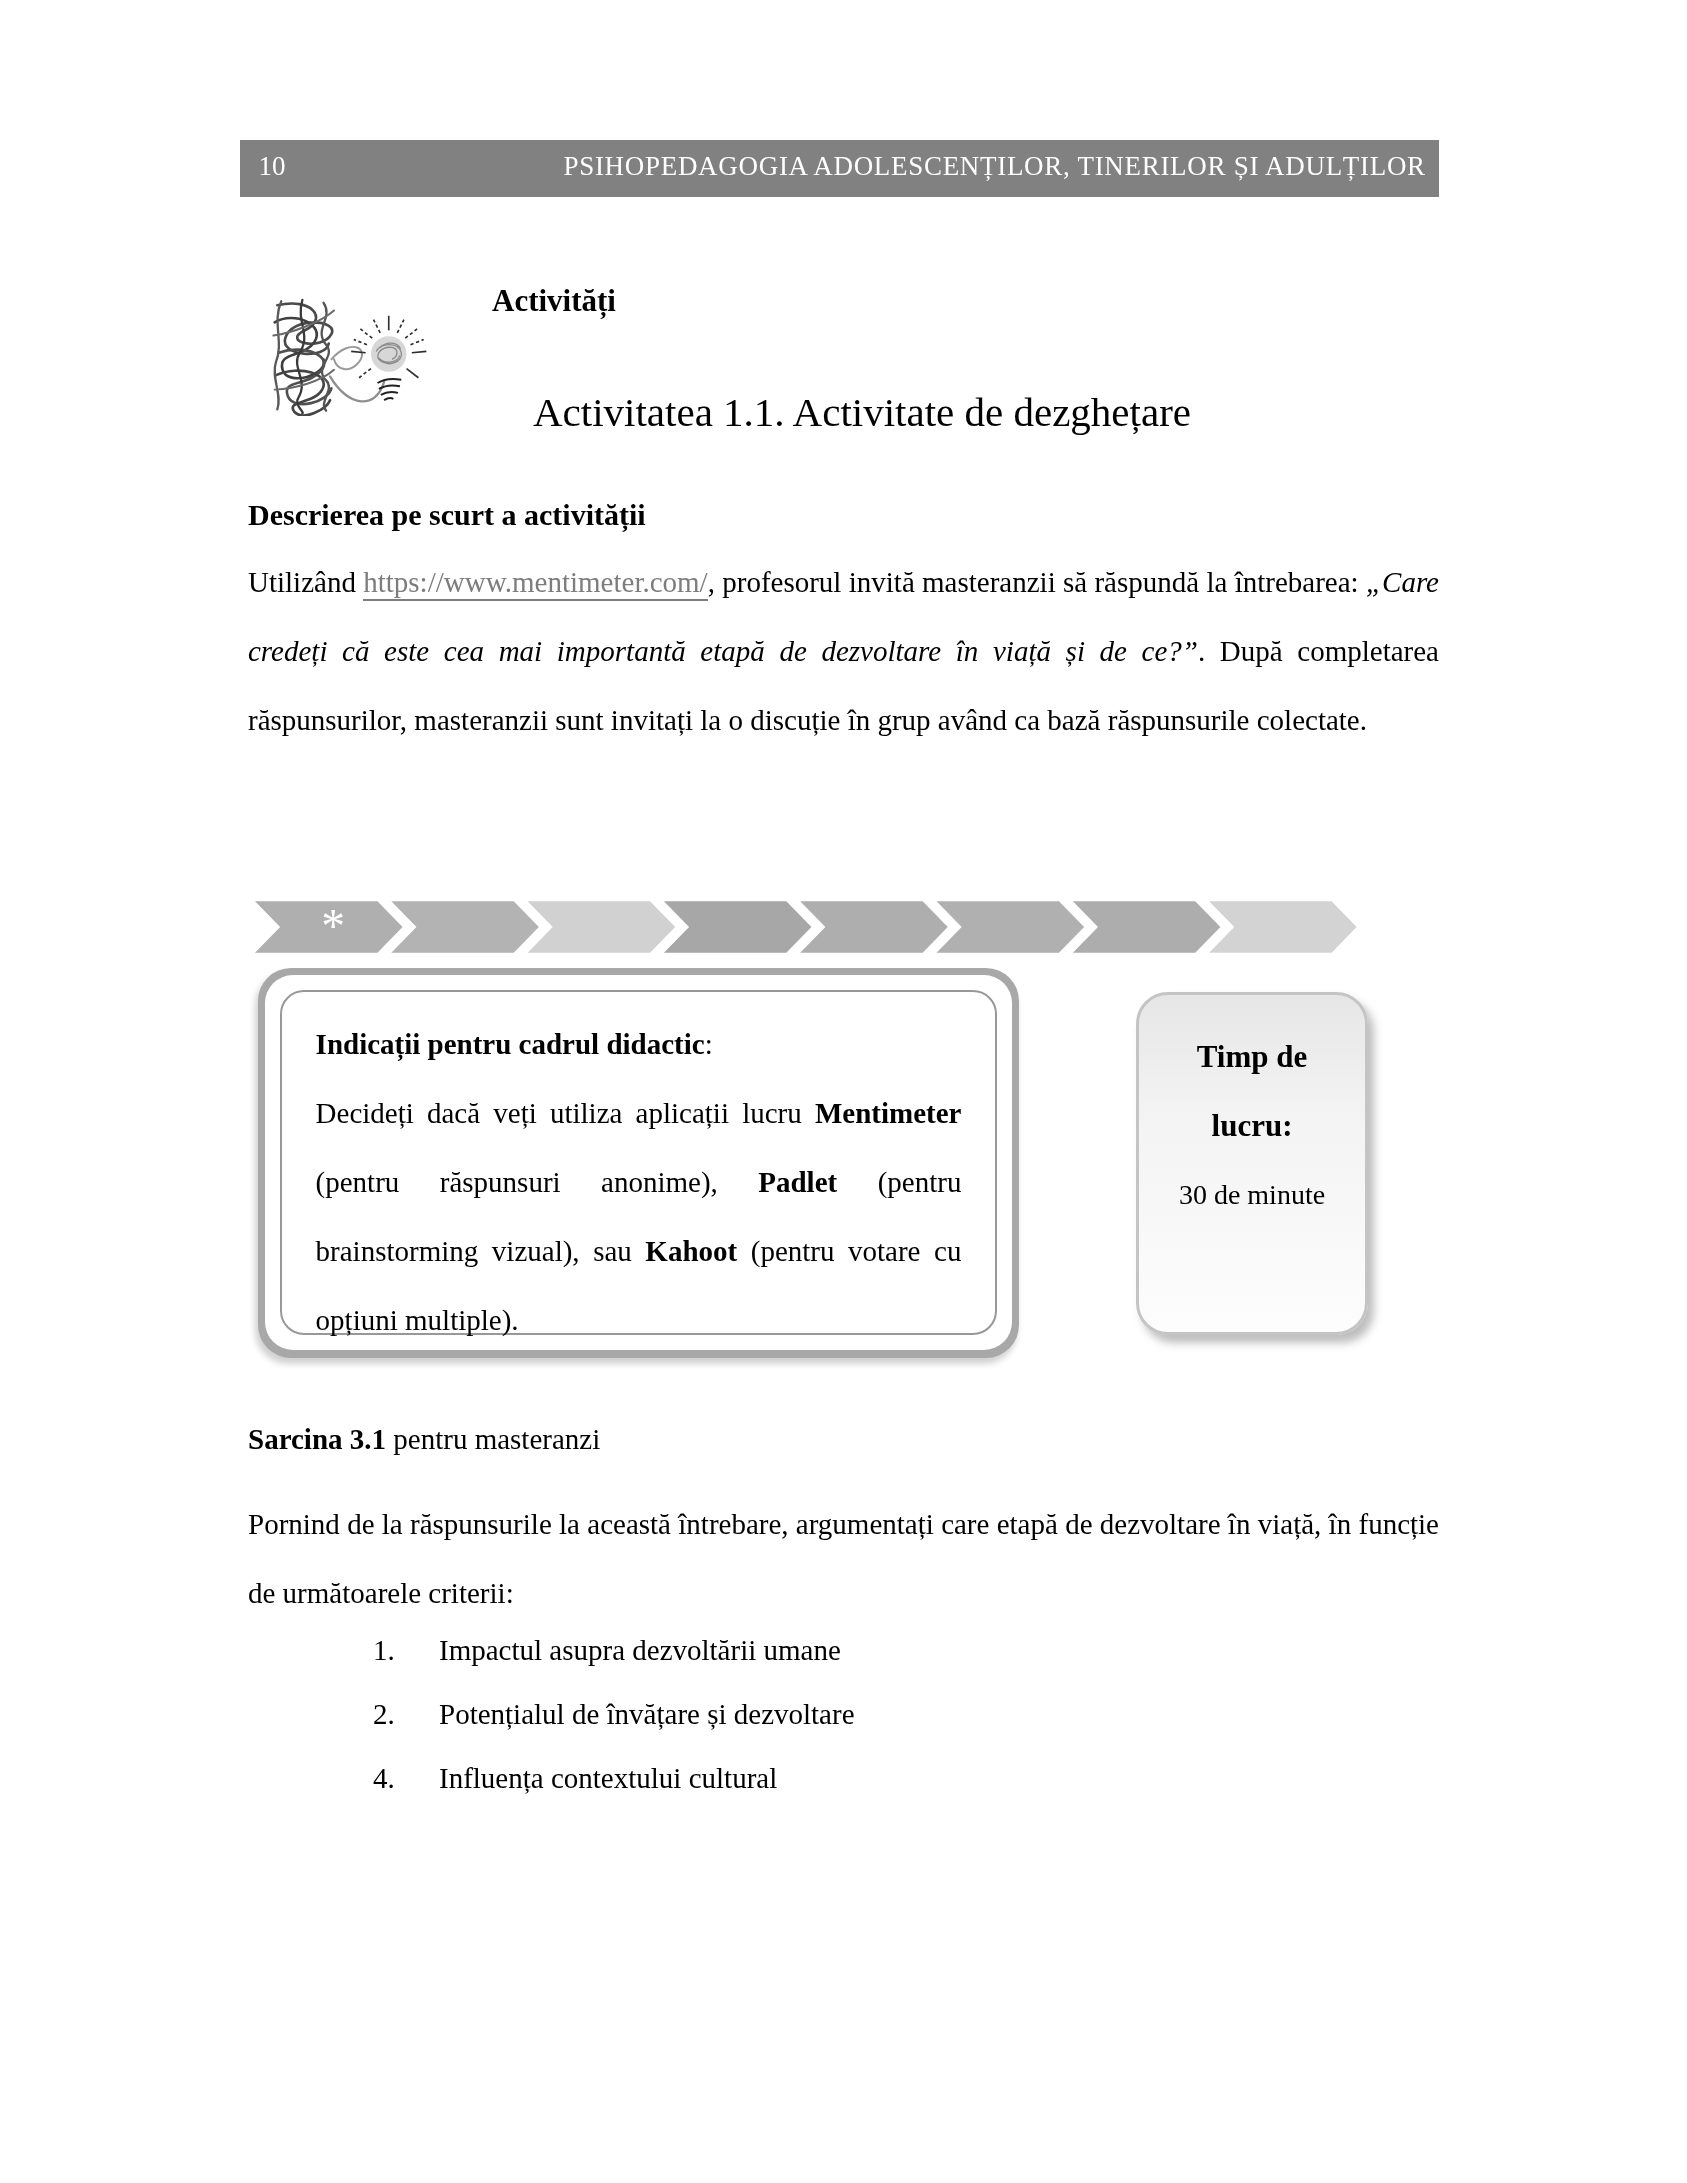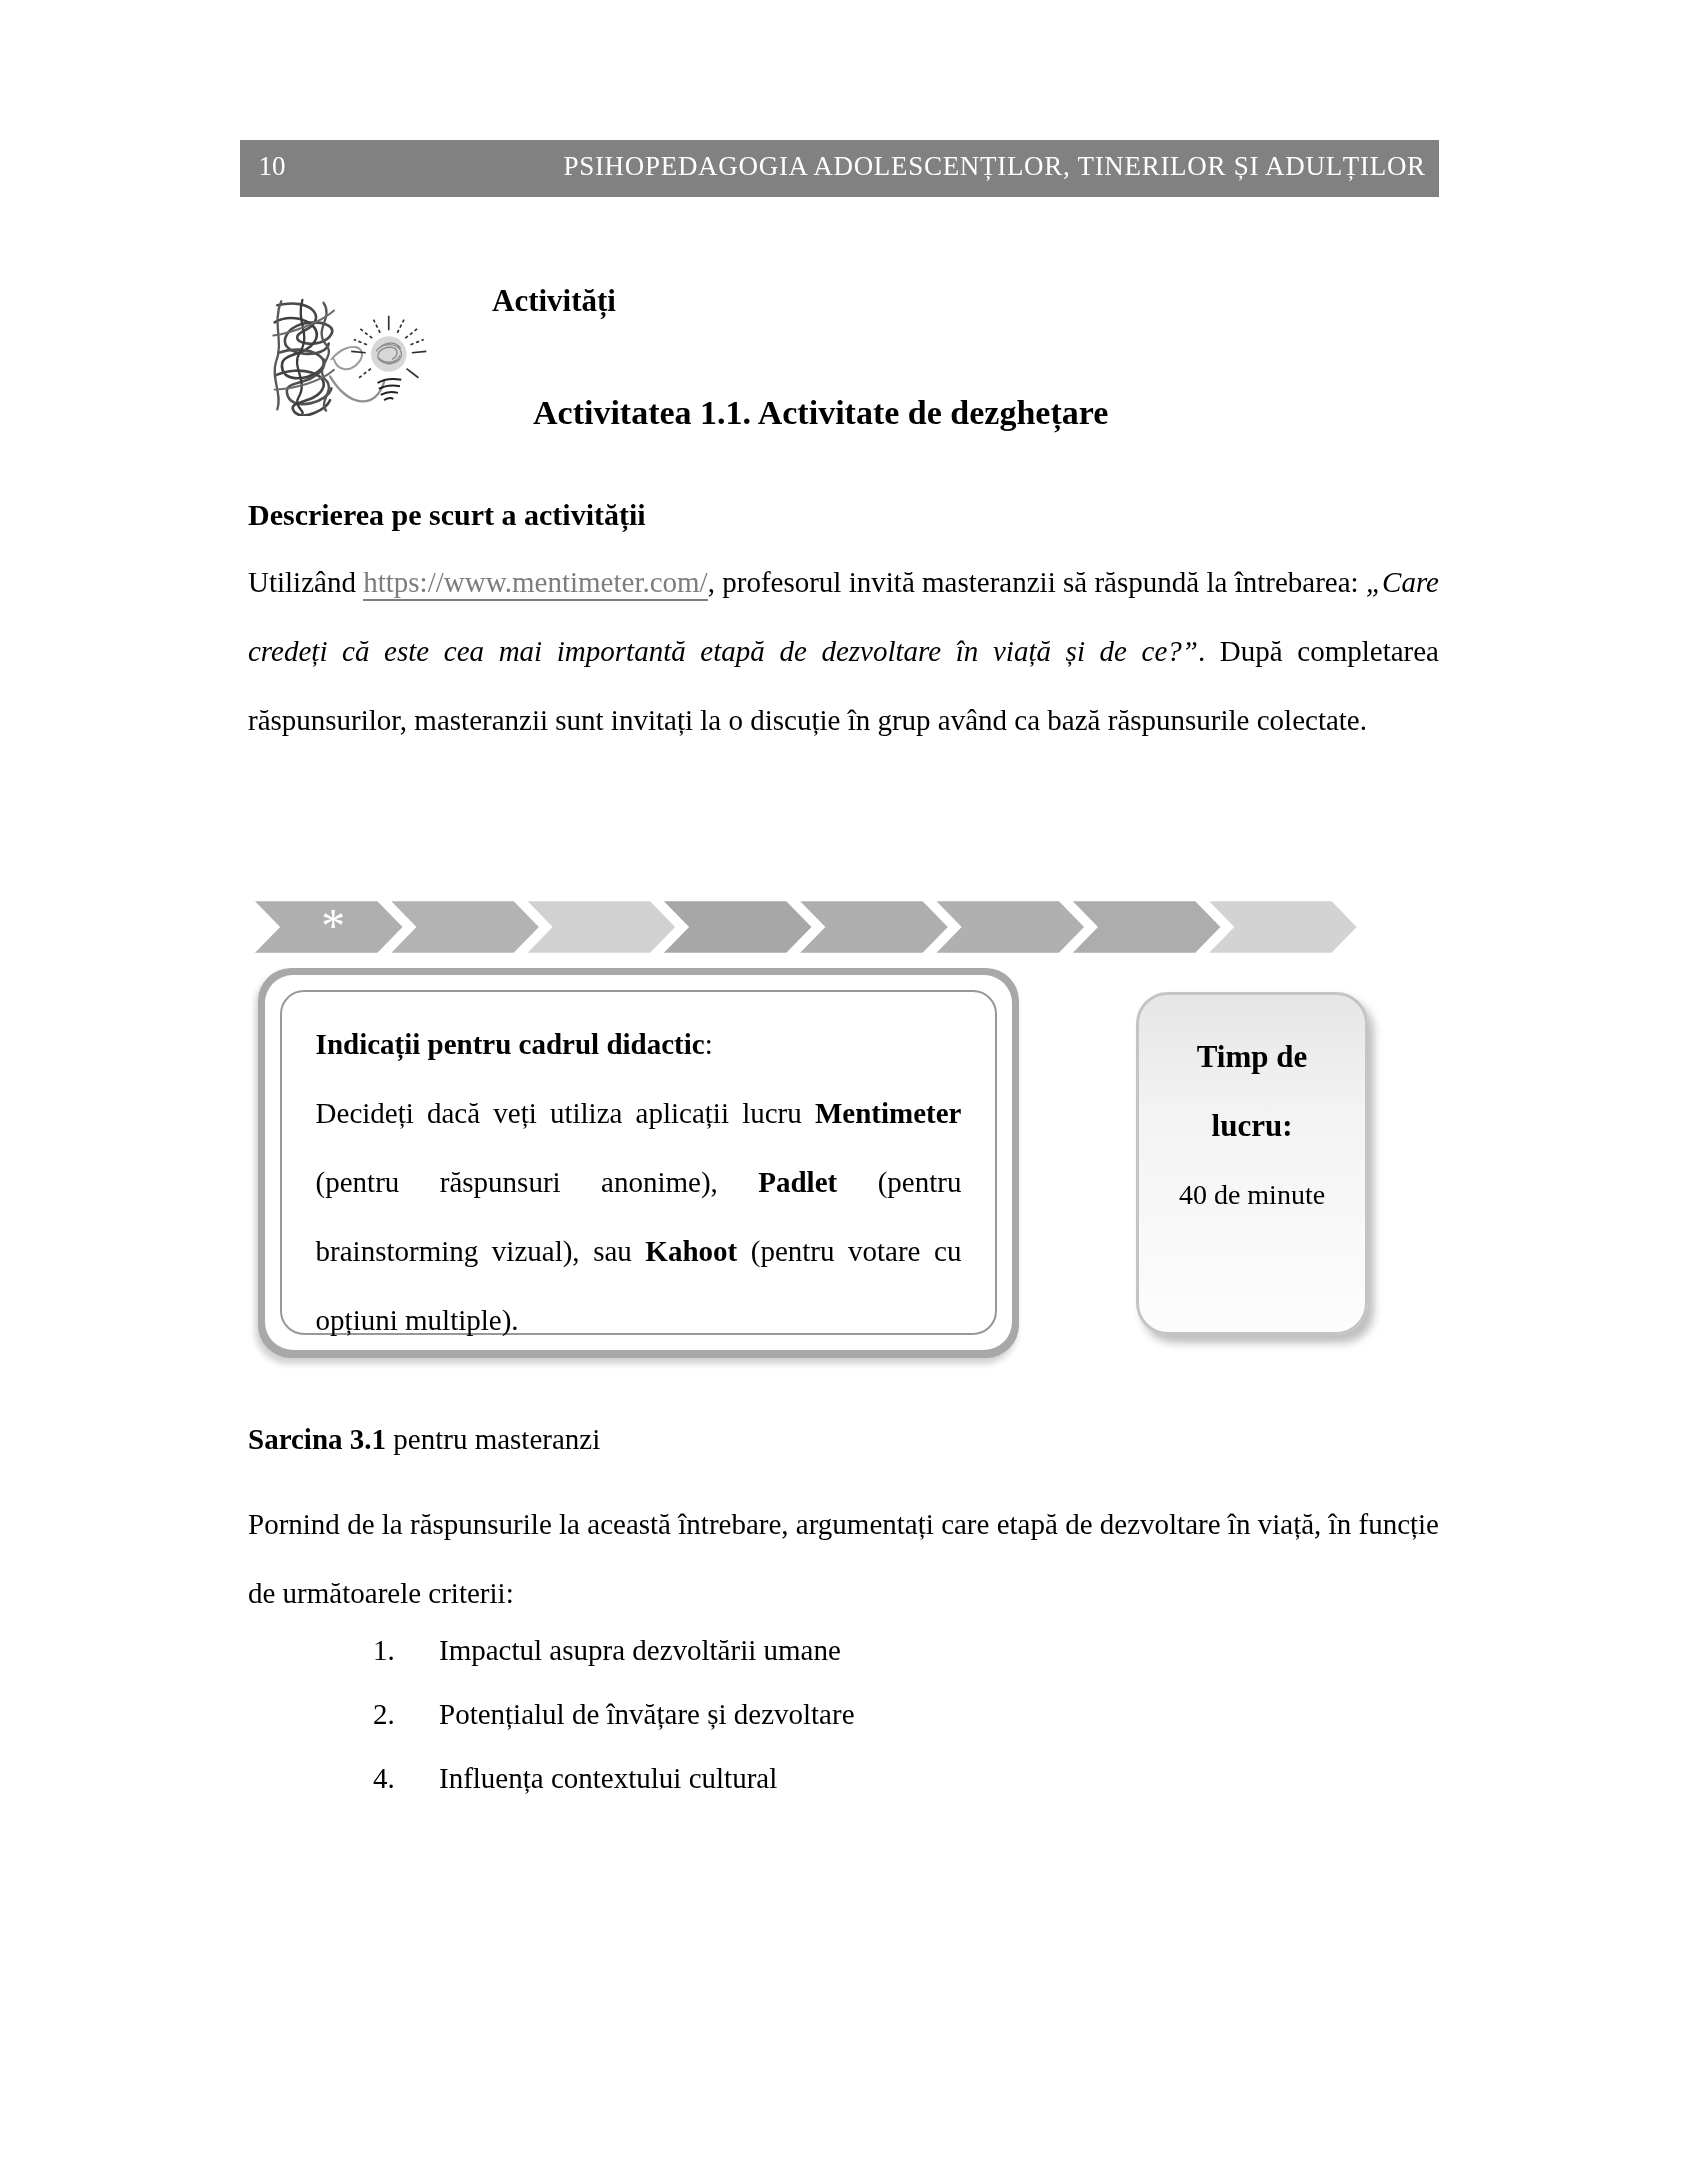--- a/index.html
+++ b/index.html
@@ -20,21 +20,21 @@
   }
   .header-bar .title { letter-spacing:0.7px; }
 
   
   .h-activitati {
     position:absolute; left:492px; top:284px;
     font-size:31px; font-weight:bold; line-height:33px;
   }
   .h-activity-title {
     position:absolute; left:533px; top:396px;
-    font-size:34px; font-weight:bold; line-height:33px;
+    font-size:41px; font-weight:normal; line-height:33px;
   }
   .h-descriere {
     position:absolute; left:248px; top:498px;
     font-size:30px; font-weight:bold; line-height:33px;
   }
 
   
   .tangle-img { position:absolute; left:265px; top:296px; width:171px; height:120px; }
 
   
@@ -171,21 +171,21 @@
 <div class="guidance-outer">
   <div class="guidance-mid">
     <div class="guidance-inner"><span class="g-title">Indicații pentru cadrul didactic</span><span>:</span><br>
       <span>Decideți dacă veți utiliza aplicații lucru </span><b>Mentimeter</b><span> (pentru răspunsuri anonime), </span><b>Padlet</b><span> (pentru brainstorming vizual), sau </span><b>Kahoot</b><span> (pentru votare cu opțiuni multiple).</span>
     </div>
   </div>
 </div>
 
 <div class="time-box">
   <span class="t-title">Timp de lucru:</span>
-  <span class="t-duration">40 de minute</span>
+  <span class="t-duration">30 de minute</span>
 </div>
 
 <div class="task-heading"><b>Sarcina 3.1</b><span> pentru masteranzi</span></div>
 
 <p class="para para-task">Pornind de la răspunsurile la această întrebare, argumentați care etapă de dezvoltare în viață, în funcție de următoarele criterii:</p>
 
 <div class="task-list">
   <div class="li"><span class="num">1.</span><span>Impactul asupra dezvoltării umane</span></div>
   <div class="li"><span class="num">2.</span><span>Potențialul de învățare și dezvoltare</span></div>
   <div class="li"><span class="num">4.</span><span>Influența contextului cultural</span></div>

